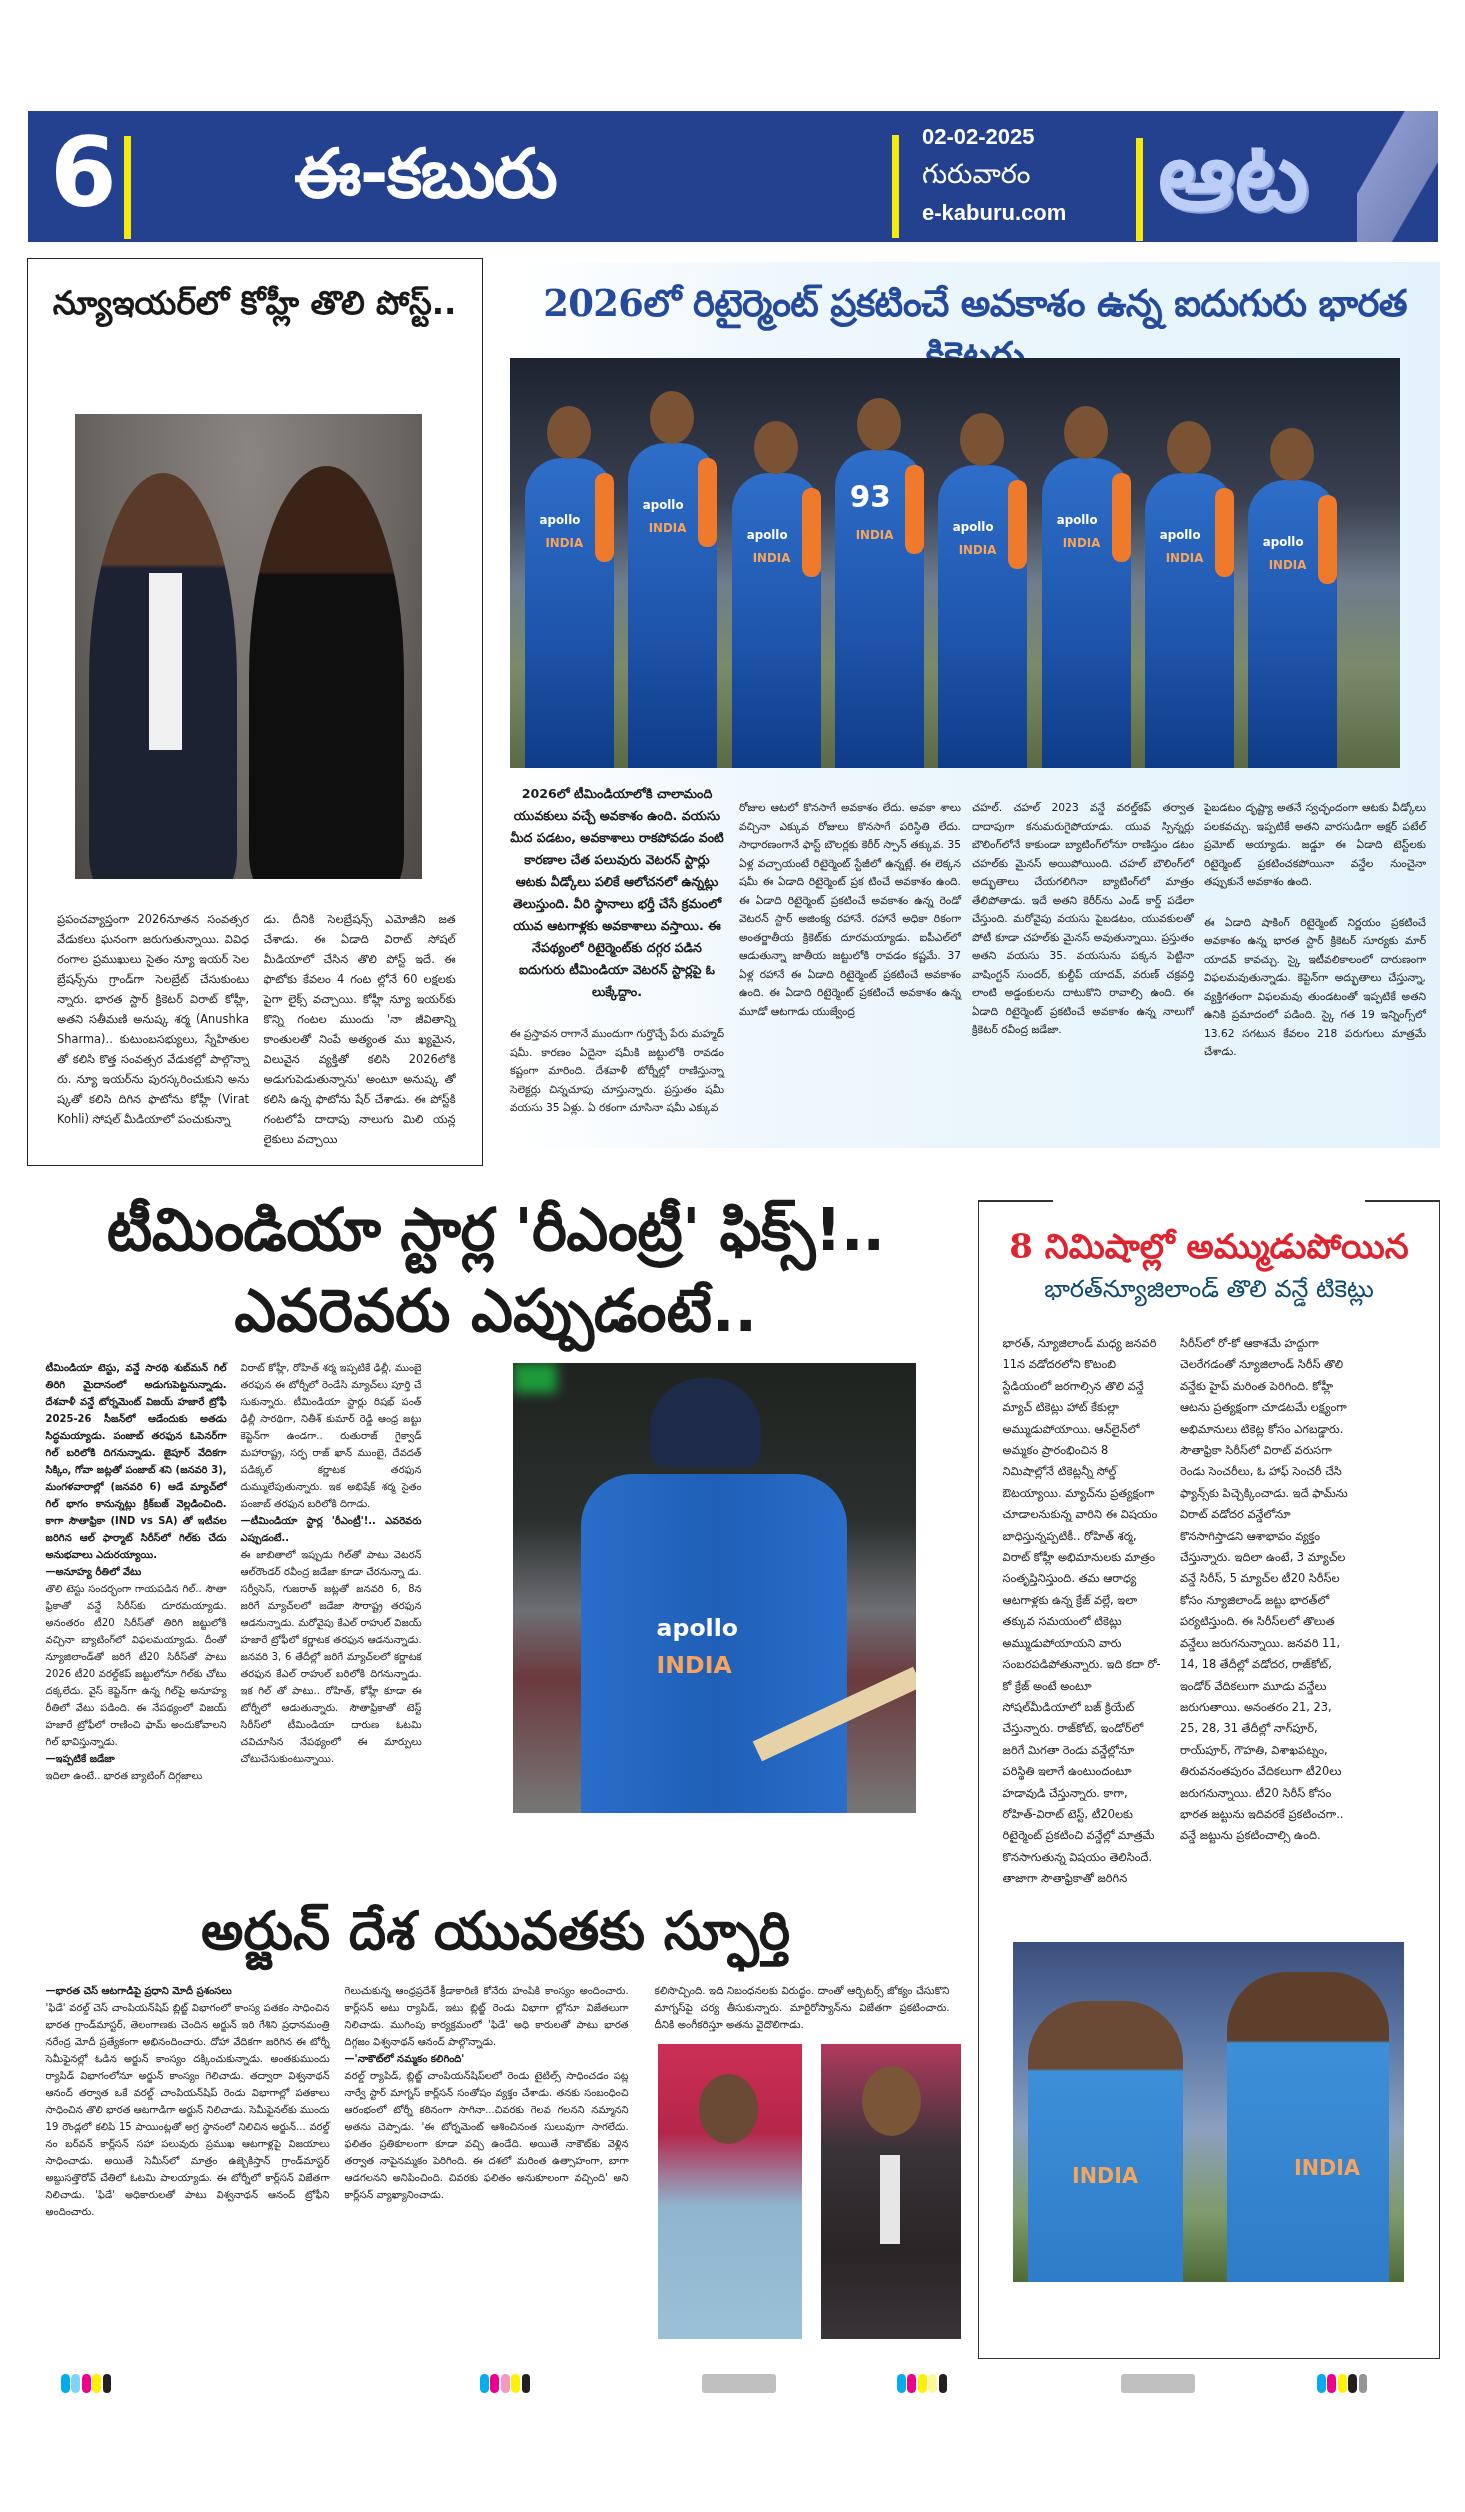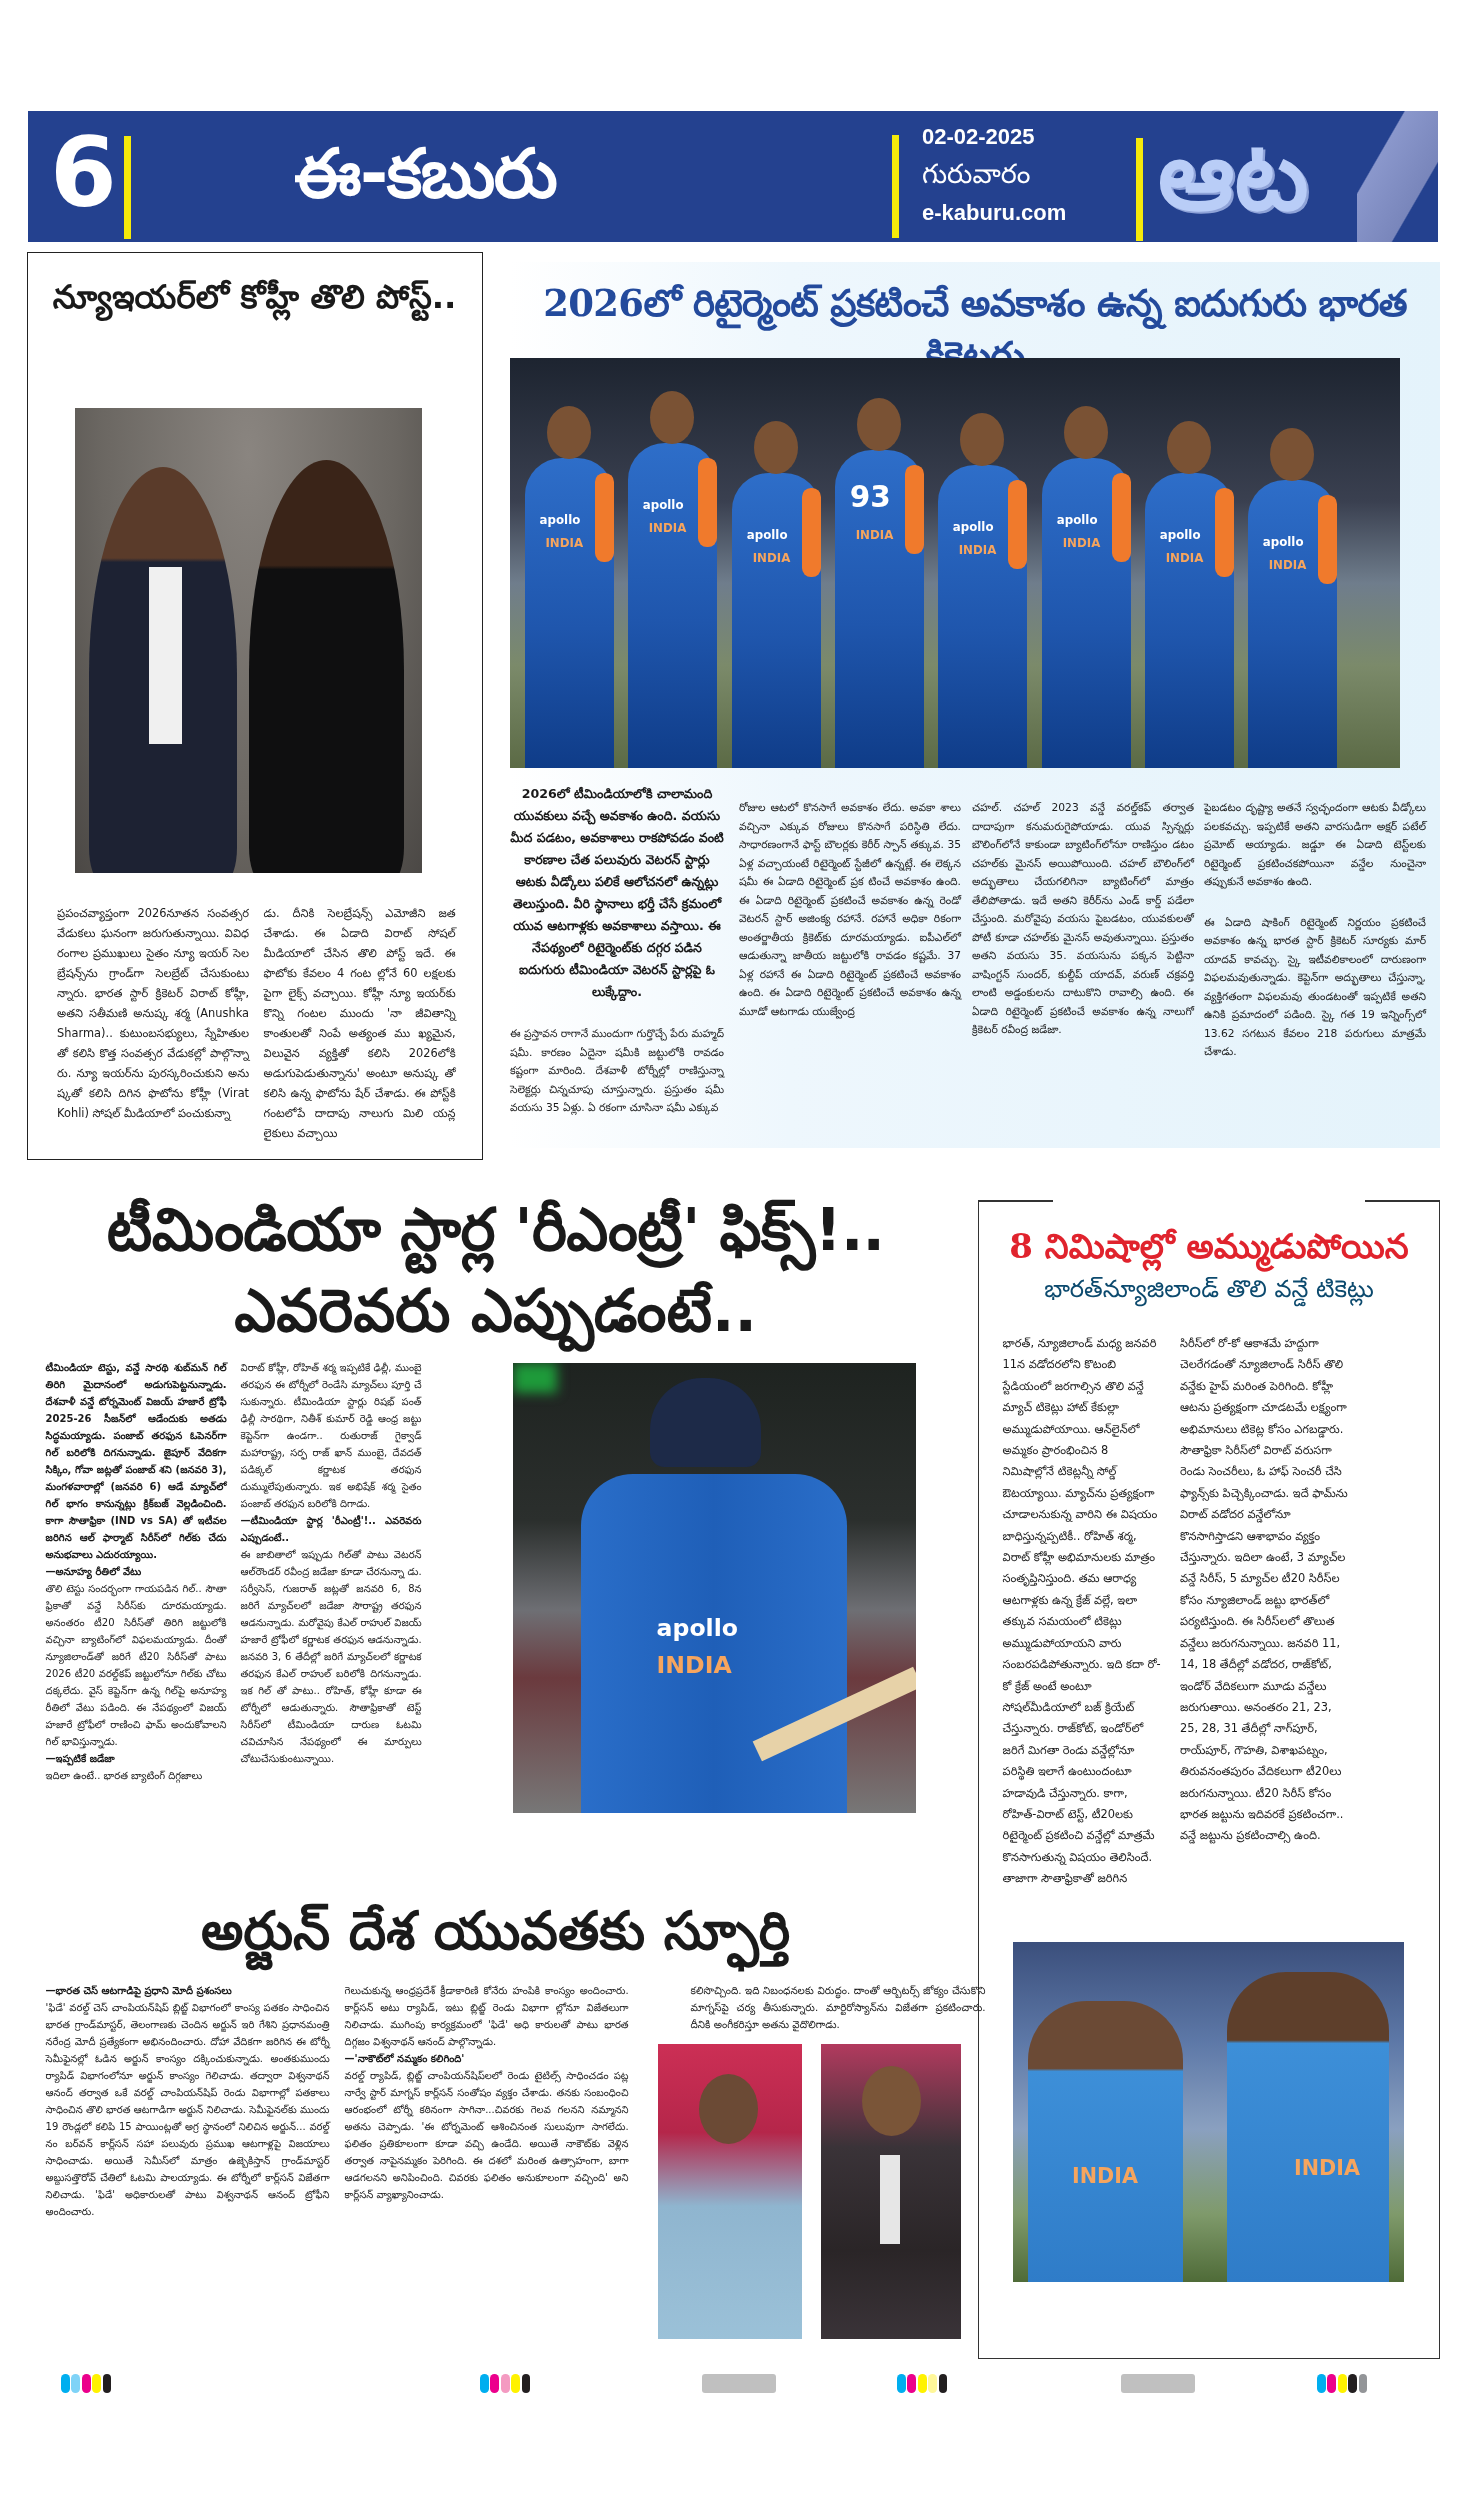--- a/index.html
+++ b/index.html
@@ -16,21 +16,21 @@
   .dateblk .u { font-size: 22px; font-weight: bold; line-height: 37px; }
   .section-word { position: absolute; left: 1130px; top: 10.3px; font-size: 96px; font-weight: bold; color: #b9cdf7; line-height: 111px; text-shadow: 2.2px 2.2px 0 #8fa3d8; }
   .runner { position: absolute; right: 0; top: 0; width: 81px; height: 131px; background: linear-gradient(120deg, transparent 30%, #a4addb 31%, #8e97c6 70%, transparent 71%); opacity: .8; }
 
   
   .col p { font-size: 11.4px; line-height: 20px; text-align: justify; }
   .bold p, p.bold { font-weight: bold; }
   .sub { font-weight: bold; }
 
   
-  .kohli-box { position: absolute; left: 26.6px; top: 252px; width: 456px; height: 908px; border: 1.5px solid #222; }
+  .kohli-box { position: absolute; left: 26.6px; top: 258px; width: 456px; height: 908px; border: 1.5px solid #222; }
   .kohli-box .h1 { text-align: center; font-size: 32.5px; font-weight: bold; margin-top: 20.7px; line-height: 47px; }
   .kohli-box .h2 { text-align: center; font-size: 29.5px; font-weight: bold; line-height: 52px; }
   .photo { position: absolute; overflow: hidden; }
   .kohli-photo { left: 47px; top: 155px; width: 347px; height: 465px; background: linear-gradient(90deg, #2a2f3c 0%, #272a34 48%, #1b1b1f 52%, #121214 100%); }
   .kohli-photo .bgwall { position:absolute; inset:0; background: radial-gradient(ellipse at 50% 10%, #8a8580 0%, #6b6762 60%, #4b4845 100%); }
   .fig { position: absolute; border-radius: 50% 50% 8% 8%; }
 
   
   .ret { position: absolute; left: 510px; top: 262px; width: 930px; height: 886px; background: linear-gradient(90deg, #ffffff 0%, #eef7fd 30%, #e4f3fb 100%); }
   .ret .head { font-family: "DejaVu Serif", serif; font-size: 37px; font-weight: bold; color: #234a9c; text-align: center; margin-top: 14.8px; line-height: 52px; letter-spacing: -0.7px; }
@@ -63,21 +63,21 @@
   .ticket .cA { position: absolute; left: 23.6px; top: 133px; width: 159px; }
   .ticket .cB { position: absolute; left: 201px; top: 133px; width: 170px; }
   .ticket .cA p, .ticket .cB p { font-size: 11.4px; line-height: 21.4px; font-weight: 500; }
   .rokoh-photo { left: 34px; top: 742px; width: 391px; height: 340px; background: linear-gradient(180deg, #3b4f7c 0%, #5e79a8 30%, #8aa0c0 55%, #7f9a6b 80%, #4f6b38 100%); }
 
   
   .arjun { position: absolute; left: 26.6px; top: 1890px; width: 938px; height: 473px; }
   .arjun .head { text-align: center; font-size: 53px; font-weight: bold; line-height: 81px; }
   .arjun .cA { position: absolute; left: 19px; top: 92px; width: 284px; }
   .arjun .cB { position: absolute; left: 318px; top: 92px; width: 284px; }
-  .arjun .cC { position: absolute; left: 628px; top: 92px; width: 295px; margin-left: 36px; }
+  .arjun .cC { position: absolute; left: 628px; top: 92px; width: 295px; }
   .arjun p { font-size: 10px; line-height: 17px; text-align: justify; }
   .chess1 { left: 631px; top: 154px; width: 144px; height: 295px; background: linear-gradient(180deg, #cc2f55 0%, #b5264a 30%, #8fb5cf 55%, #9bc1d8 100%); }
   .chess2 { left: 794px; top: 154px; width: 140px; height: 295px; background: linear-gradient(180deg, #b23a5e 0%, #3a3338 35%, #2a2527 70%, #3a3338 100%); }
 
   
   .reg { position: absolute; top: 2374px; display: flex; gap: 1.5px; }
   .reg span { width: 8.9px; height: 19px; border-radius: 4.4px; display: block; }
   .graybar { position: absolute; top: 2374px; width: 74px; height: 19px; background: #c0c0c0; border-radius: 3px; }
 </style>
 </head>

